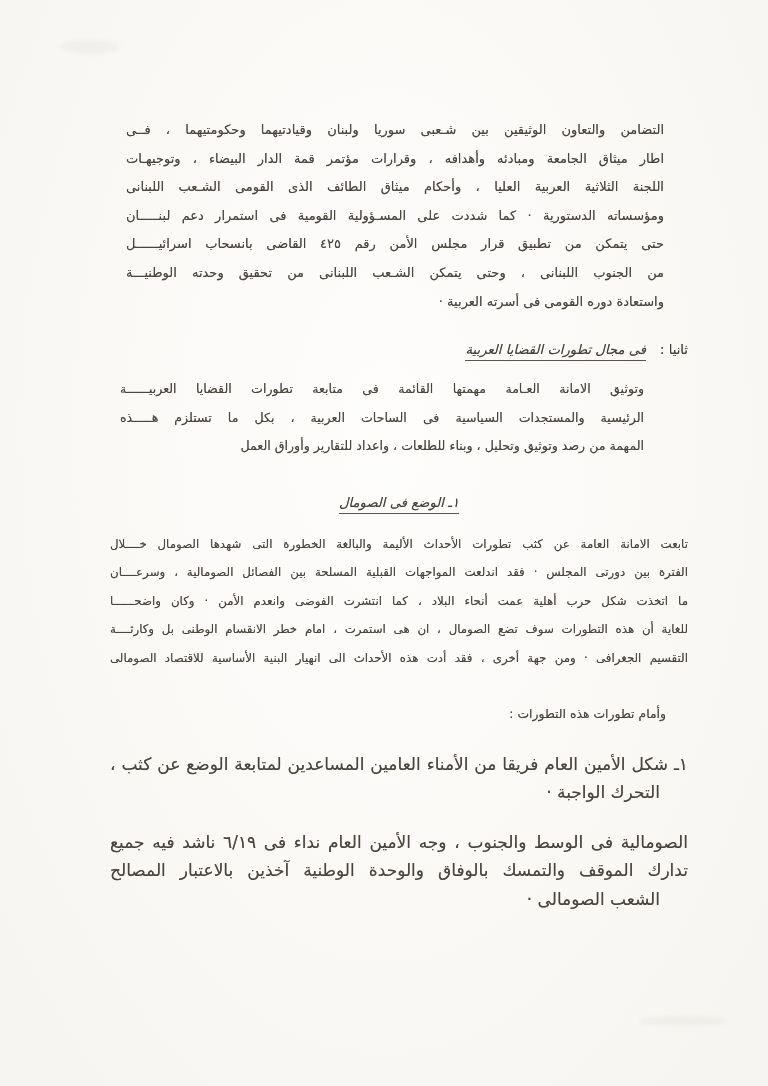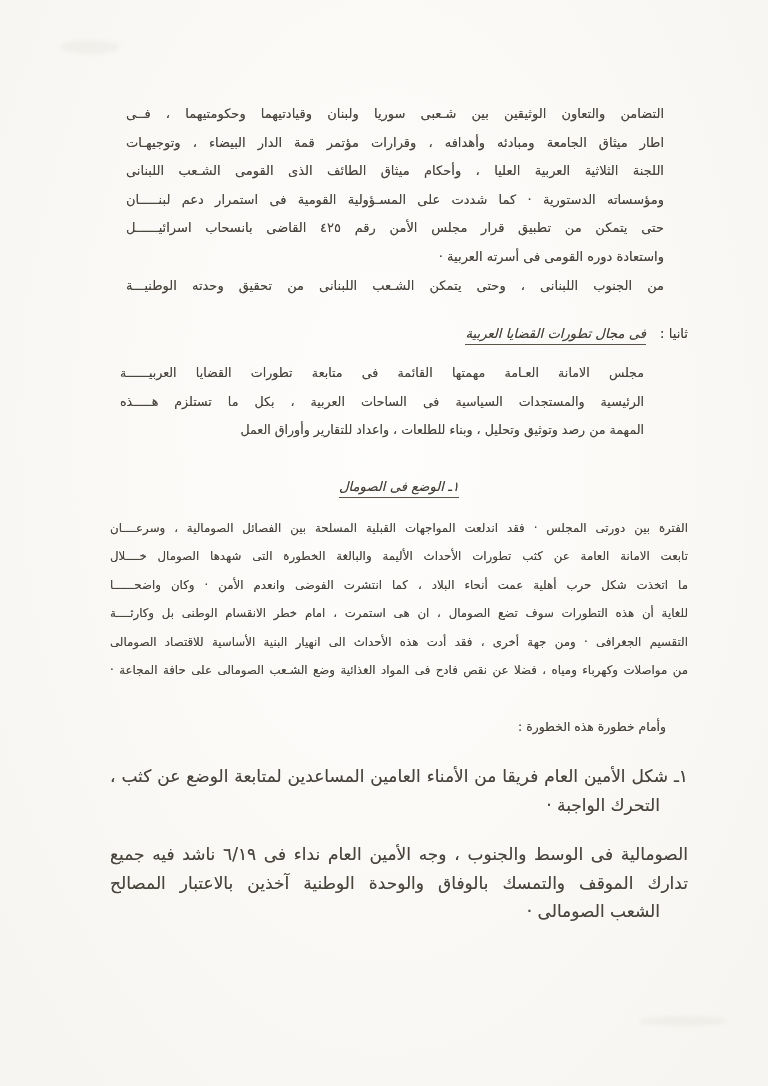--- a/index.html
+++ b/index.html
@@ -12,21 +12,21 @@
     position: relative;
     width: 768px;
     height: 1086px;
     background: #fcfbf8;
     background-image: radial-gradient(ellipse at 50% 40%, rgba(255,255,255,0.6) 0%, rgba(230,227,220,0.25) 95%);
     overflow: hidden;
     color: #46413a;
   }
   .content {
     position: absolute;
-    top: 100px;
+    top: 116px;
     right: 80px;
     width: 578px;
     direction: rtl;
   }
   .line {
     font-size: 11.8px;
     line-height: 28.5px;
     height: 28.5px;
     overflow: hidden;
     text-align: justify;
@@ -95,49 +95,48 @@
   <div class="smudge s2"></div>
 
   <div class="content">
 
     <div class="para1">
       <div class="line">التضامن والتعاون الوثيقين بين شـعبى سوريا ولبنان وقيادتيهما وحكومتيهما ، فــى</div>
       <div class="line">اطار ميثاق الجامعة ومبادئه وأهدافه ، وقرارات مؤتمر قمة الدار البيضاء ، وتوجيهـات</div>
       <div class="line">اللجنة الثلاثية العربية العليا ، وأحكام ميثاق الطائف الذى القومى الشـعب اللبنانى</div>
       <div class="line">ومؤسساته الدستورية · كما شددت على المسـؤولية القومية فى استمرار دعم لبنـــــان</div>
       <div class="line">حتى يتمكن من تطبيق قرار مجلس الأمن رقم ٤٢٥ القاضى بانسحاب اسرائيــــــل</div>
+      <div class="line">من الجنوب اللبنانى ، وحتى يتمكن الشـعب اللبنانى من تحقيق وحدته الوطنيـــة</div>
       <div class="line line-end">واستعادة دوره القومى فى أسرته العربية ·</div>
-      <div class="line">من الجنوب اللبنانى ، وحتى يتمكن الشـعب اللبنانى من تحقيق وحدته الوطنيـــة</div>
     </div>
 
     <div class="heading-row">
       <span>ثانيا :</span>
       <span class="underlined">فى مجال تطورات القضايا العربية</span>
     </div>
 
     <div class="para2">
-      <div class="line">مجلس الامانة العـامة مهمتها القائمة فى متابعة تطورات القضايا العربيــــــة</div>
+      <div class="line">وتوثيق الامانة العـامة مهمتها القائمة فى متابعة تطورات القضايا العربيــــــة</div>
       <div class="line">الرئيسية والمستجدات السياسية فى الساحات العربية ، بكل ما تستلزم هـــــذه</div>
       <div class="line line-end">المهمة من رصد وتوثيق وتحليل ، وبناء للطلعات ، واعداد للتقارير وأوراق العمل</div>
     </div>
 
     <div class="subheading">
       <span class="underlined">١ـ   الوضع فى الصومال</span>
     </div>
 
     <div class="para3">
+      <div class="line">تابعت الامانة العامة عن كثب تطورات الأحداث الأليمة والبالغة الخطورة التى شهدها الصومال خــــلال</div>
       <div class="line">الفترة بين دورتى المجلس · فقد اندلعت المواجهات القبلية المسلحة بين الفصائل الصومالية ، وسرعــــان</div>
-      <div class="line">تابعت الامانة العامة عن كثب تطورات الأحداث الأليمة والبالغة الخطورة التى شهدها الصومال خــــلال</div>
       <div class="line">ما اتخذت شكل حرب أهلية عمت أنحاء البلاد ، كما انتشرت الفوضى وانعدم الأمن · وكان واضحــــــا</div>
       <div class="line">للغاية أن هذه التطورات سوف تضع الصومال ، ان هى استمرت ، امام خطر الانقسام الوطنى بل وكارثــــة</div>
       <div class="line">التقسيم الجغرافى · ومن جهة أخرى ، فقد أدت هذه الأحداث الى انهيار البنية الأساسية للاقتصاد الصومالى</div>
-      <div class="line">من مواصلات وكهرباء ومياه ، فضلا عن نقص فادح فى المواد الغذائية وضع الشـعب الصومالى على حافة المجاعة ·</div>
     </div>
 
-    <div class="intro-line">وأمام خطورة هذه الخطورة :</div>
+    <div class="intro-line">وأمام تطورات هذه التطورات :</div>
 
     <div class="item">
       <div class="line">١ـ  شكل الأمين العام فريقا من الأمناء العامين المساعدين لمتابعة الوضع عن كثب ، ورسم خطـــــــوط</div>
       <div class="line cont line-end">التحرك الواجبة ·</div>
     </div>
 
     <div class="item">
       <div class="line">الصومالية فى الوسط والجنوب ، وجه الأمين العام نداء فى ٦/١٩ ناشد فيه جميع قادة الصومــال</div>
       <div class="line">تدارك الموقف والتمسك بالوفاق والوحدة الوطنية آخذين بالاعتبار المصالح المشروعة لجميع مكونــــــات</div>
       <div class="line cont line-end">الشعب الصومالى ·</div>

